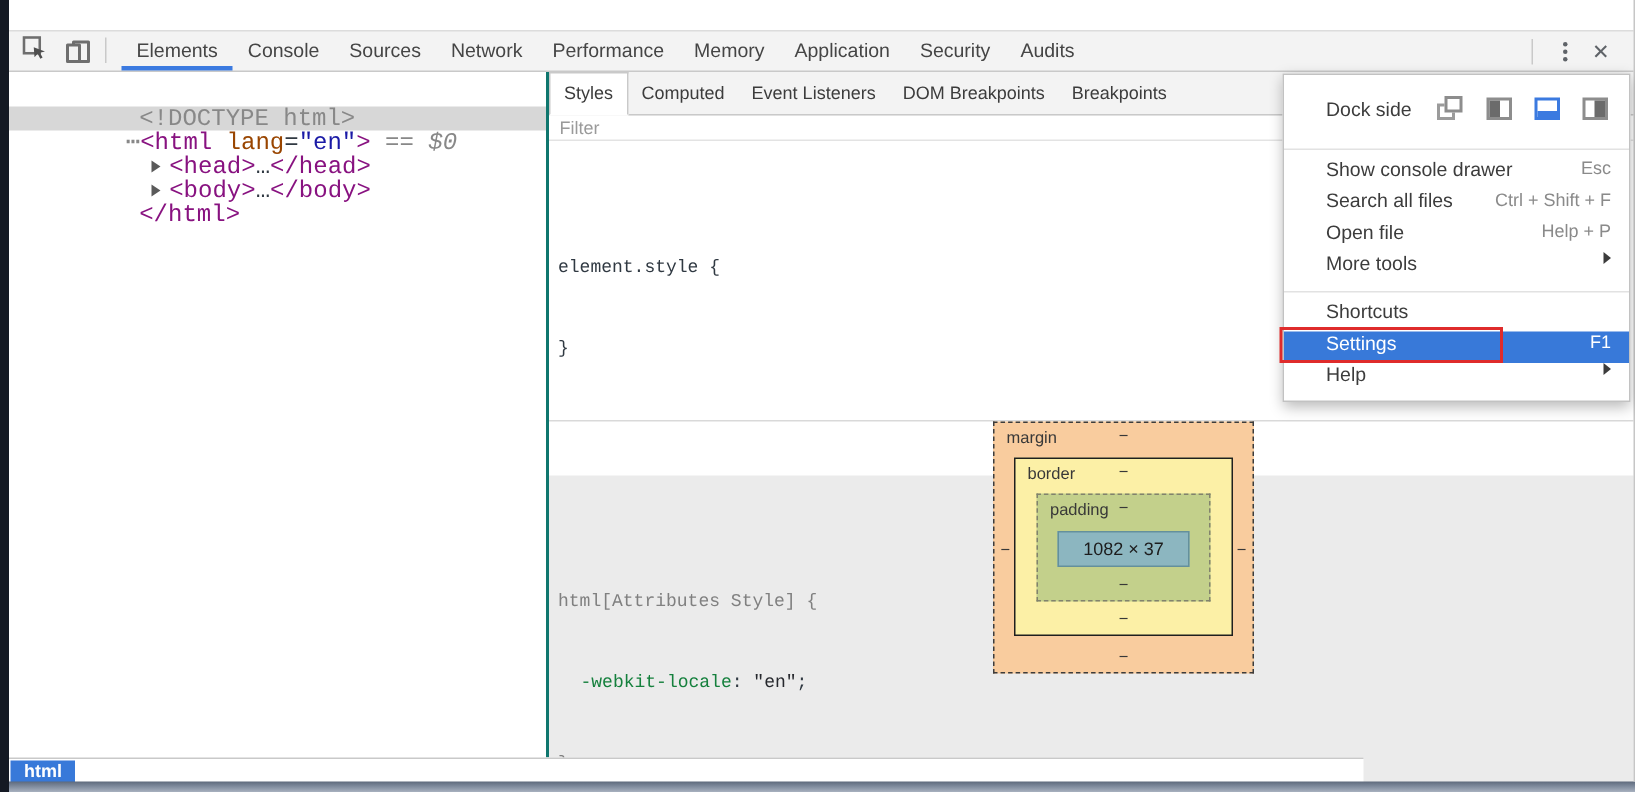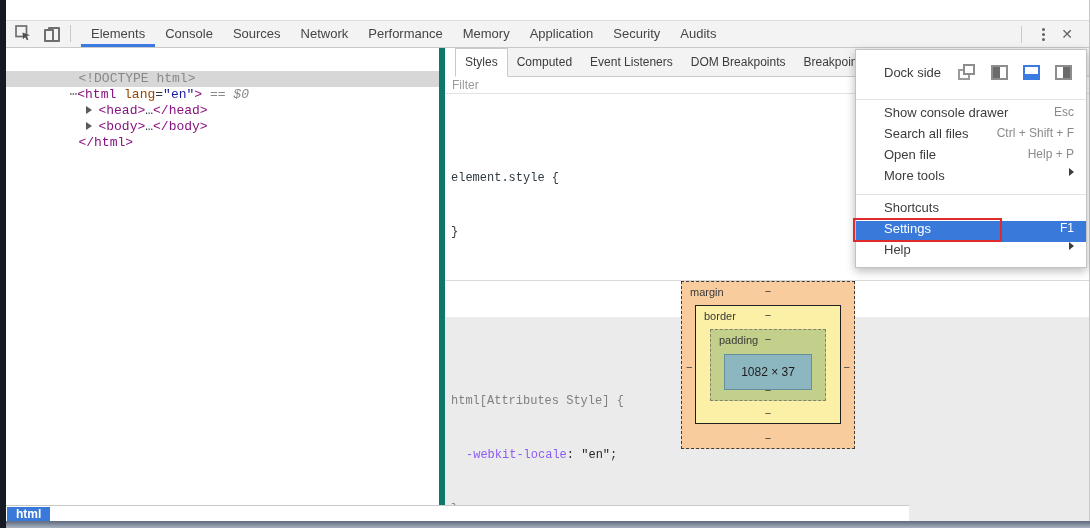--- a/index.html
+++ b/index.html
@@ -25,54 +25,54 @@
   .tb-right{margin-left:auto;display:flex;align-items:center;padding-right:10px;}
   .kebab{display:flex;flex-direction:column;gap:2px;padding:0 10px;}
   .kebab i{width:3px;height:3px;border-radius:50%;background:#5f6368;}
   .close-x{font-size:14px;color:#5f6368;padding:0 6px;line-height:26px;}
   .dev-icon{position:relative;width:17px;height:16px;}
   .dev-back{position:absolute;right:0;top:1px;width:8px;height:11px;border:2px solid #6e6e6e;border-radius:1px;background:#f3f3f3;}
   .dev-front{position:absolute;left:1px;bottom:0;width:6px;height:9px;border:2px solid #6e6e6e;border-radius:1px;background:#f3f3f3;}
 
   
   .main{position:absolute;left:6px;top:48px;width:1083px;height:457px;display:flex;box-sizing:border-box;background:#fff;}
-  .dom-panel{width:439px;border-right:6px solid #0f766e;box-sizing:border-box;padding-top:7px;
-       font-family:"Liberation Mono","DejaVu Sans Mono",monospace;font-size:13px;color:#303942;}
+  .dom-panel{width:360px;border-right:2px solid #0f766e;box-sizing:border-box;padding-top:7px;
+       font-family:"Liberation Mono","DejaVu Sans Mono",monospace;font-size:16px;color:#303942;}
   .trow{height:16px;line-height:16px;white-space:pre;padding-left:10px;}
   .trow.child{padding-left:18px;}
   .trow.sel{background:#d7d7d7;padding-left:1px;}
   .tri{display:inline-block;width:0;height:0;border-left:6px solid #5a5a5a;
        border-top:4px solid transparent;border-bottom:4px solid transparent;margin-right:6px;}
   .c-gray{color:#888;}.c-tag{color:#881280;}.c-attr{color:#994500;}
   .c-val{color:#1a1aa6;}.c-it{color:#888;font-style:italic;}.c-def{color:#303942;}
 
   
   .styles-panel{flex:1;display:flex;flex-direction:column;min-width:0;}
-  .sp-tabs{height:29px;background:#f3f3f3;border-bottom:1px solid #c9c9c9;display:flex;box-sizing:border-box;font-size:12px;color:#3c3c3c;margin-left:10px;}
+  .sp-tabs{height:29px;background:#f3f3f3;border-bottom:1px solid #c9c9c9;display:flex;box-sizing:border-box;font-size:12px;color:#3c3c3c;}
   .sp-tab{padding:0 9px;line-height:28px;white-space:nowrap;}
   .sp-tab.selected{background:#fff;border:1px solid #c9c9c9;border-bottom:1px solid #fff;margin-bottom:-1px;line-height:26px;}
   .sp-filter{height:27px;border-bottom:1px solid #e3e3e3;display:flex;align-items:center;}
   .sp-filter input{border:none;outline:none;background:transparent;font-family:"Liberation Sans",sans-serif;
        font-size:12px;color:#555;padding-left:7px;width:220px;}
   .sp-filter input::placeholder{color:#9a9a9a;}
   .sp-rules{font-family:"Liberation Mono","DejaVu Sans Mono",monospace;font-size:12px;line-height:18px;color:#303942;white-space:pre;}
   .rule{padding:3px 2px 3px 6px;}
   .rule.editable{background:#fff;border-bottom:1px solid #d9d9d9;}
   .ro-group{background:#ebebeb;border-bottom:1px solid #d9d9d9;}
   .prop-line{padding-left:15px;}
   .sel-gray{color:#808080;}.sel-dark{color:#303942;}
-  .prop-name{color:#8b5cf6;}.prop-val{color:#26282d;}
-
-  
-  .boxmodel{position:absolute;left:681px;top:281px;width:174px;height:168px;font-size:11px;color:#383838;padding-left:14px;}
+  .prop-name{color:#15803d;}.prop-val{color:#26282d;}
+
+  
+  .boxmodel{position:absolute;left:662px;top:281px;width:174px;height:168px;font-size:11px;color:#383838;padding-left:14px;}
   .bm{position:absolute;box-sizing:border-box;}
   .bm-margin{left:0;top:0;width:174px;height:168px;background:#f9cc9e;border:1px dashed #3c3c3c;}
   .bm-border{left:13px;top:23px;width:146px;height:119px;background:#fcf0a6;border:1px solid #1f1f1f;}
   .bm-padding{left:14px;top:23px;width:116px;height:72px;background:#c3d08b;border:1px dashed #82826d;}
-  .bm-content{left:13px;top:24px;width:88px;height:36px;background:#8cb6c0;border:1px solid #64909c;
+  .bm-content{left:13px;top:24px;width:88px;height:24px;background:#8cb6c0;border:1px solid #64909c;
        display:flex;align-items:center;justify-content:center;font-size:12px;color:#1d1d1d;}
   .bm-label{position:absolute;left:8px;top:4px;}
   .bm-dash-top{position:absolute;top:3px;left:0;right:0;text-align:center;}
   .bm-dash-bottom{position:absolute;bottom:4px;left:0;right:0;text-align:center;}
   .bm-side{position:absolute;top:79px;}
   .sd-l1{left:4px;} .sd-l2{left:19px;} .sd-l3{left:35px;}
   .sd-r1{right:4px;} .sd-r2{right:19px;} .sd-r3{right:35px;}
 
   
   .menu{position:absolute;left:855px;top:49px;width:232px;box-sizing:border-box;background:#fff;

